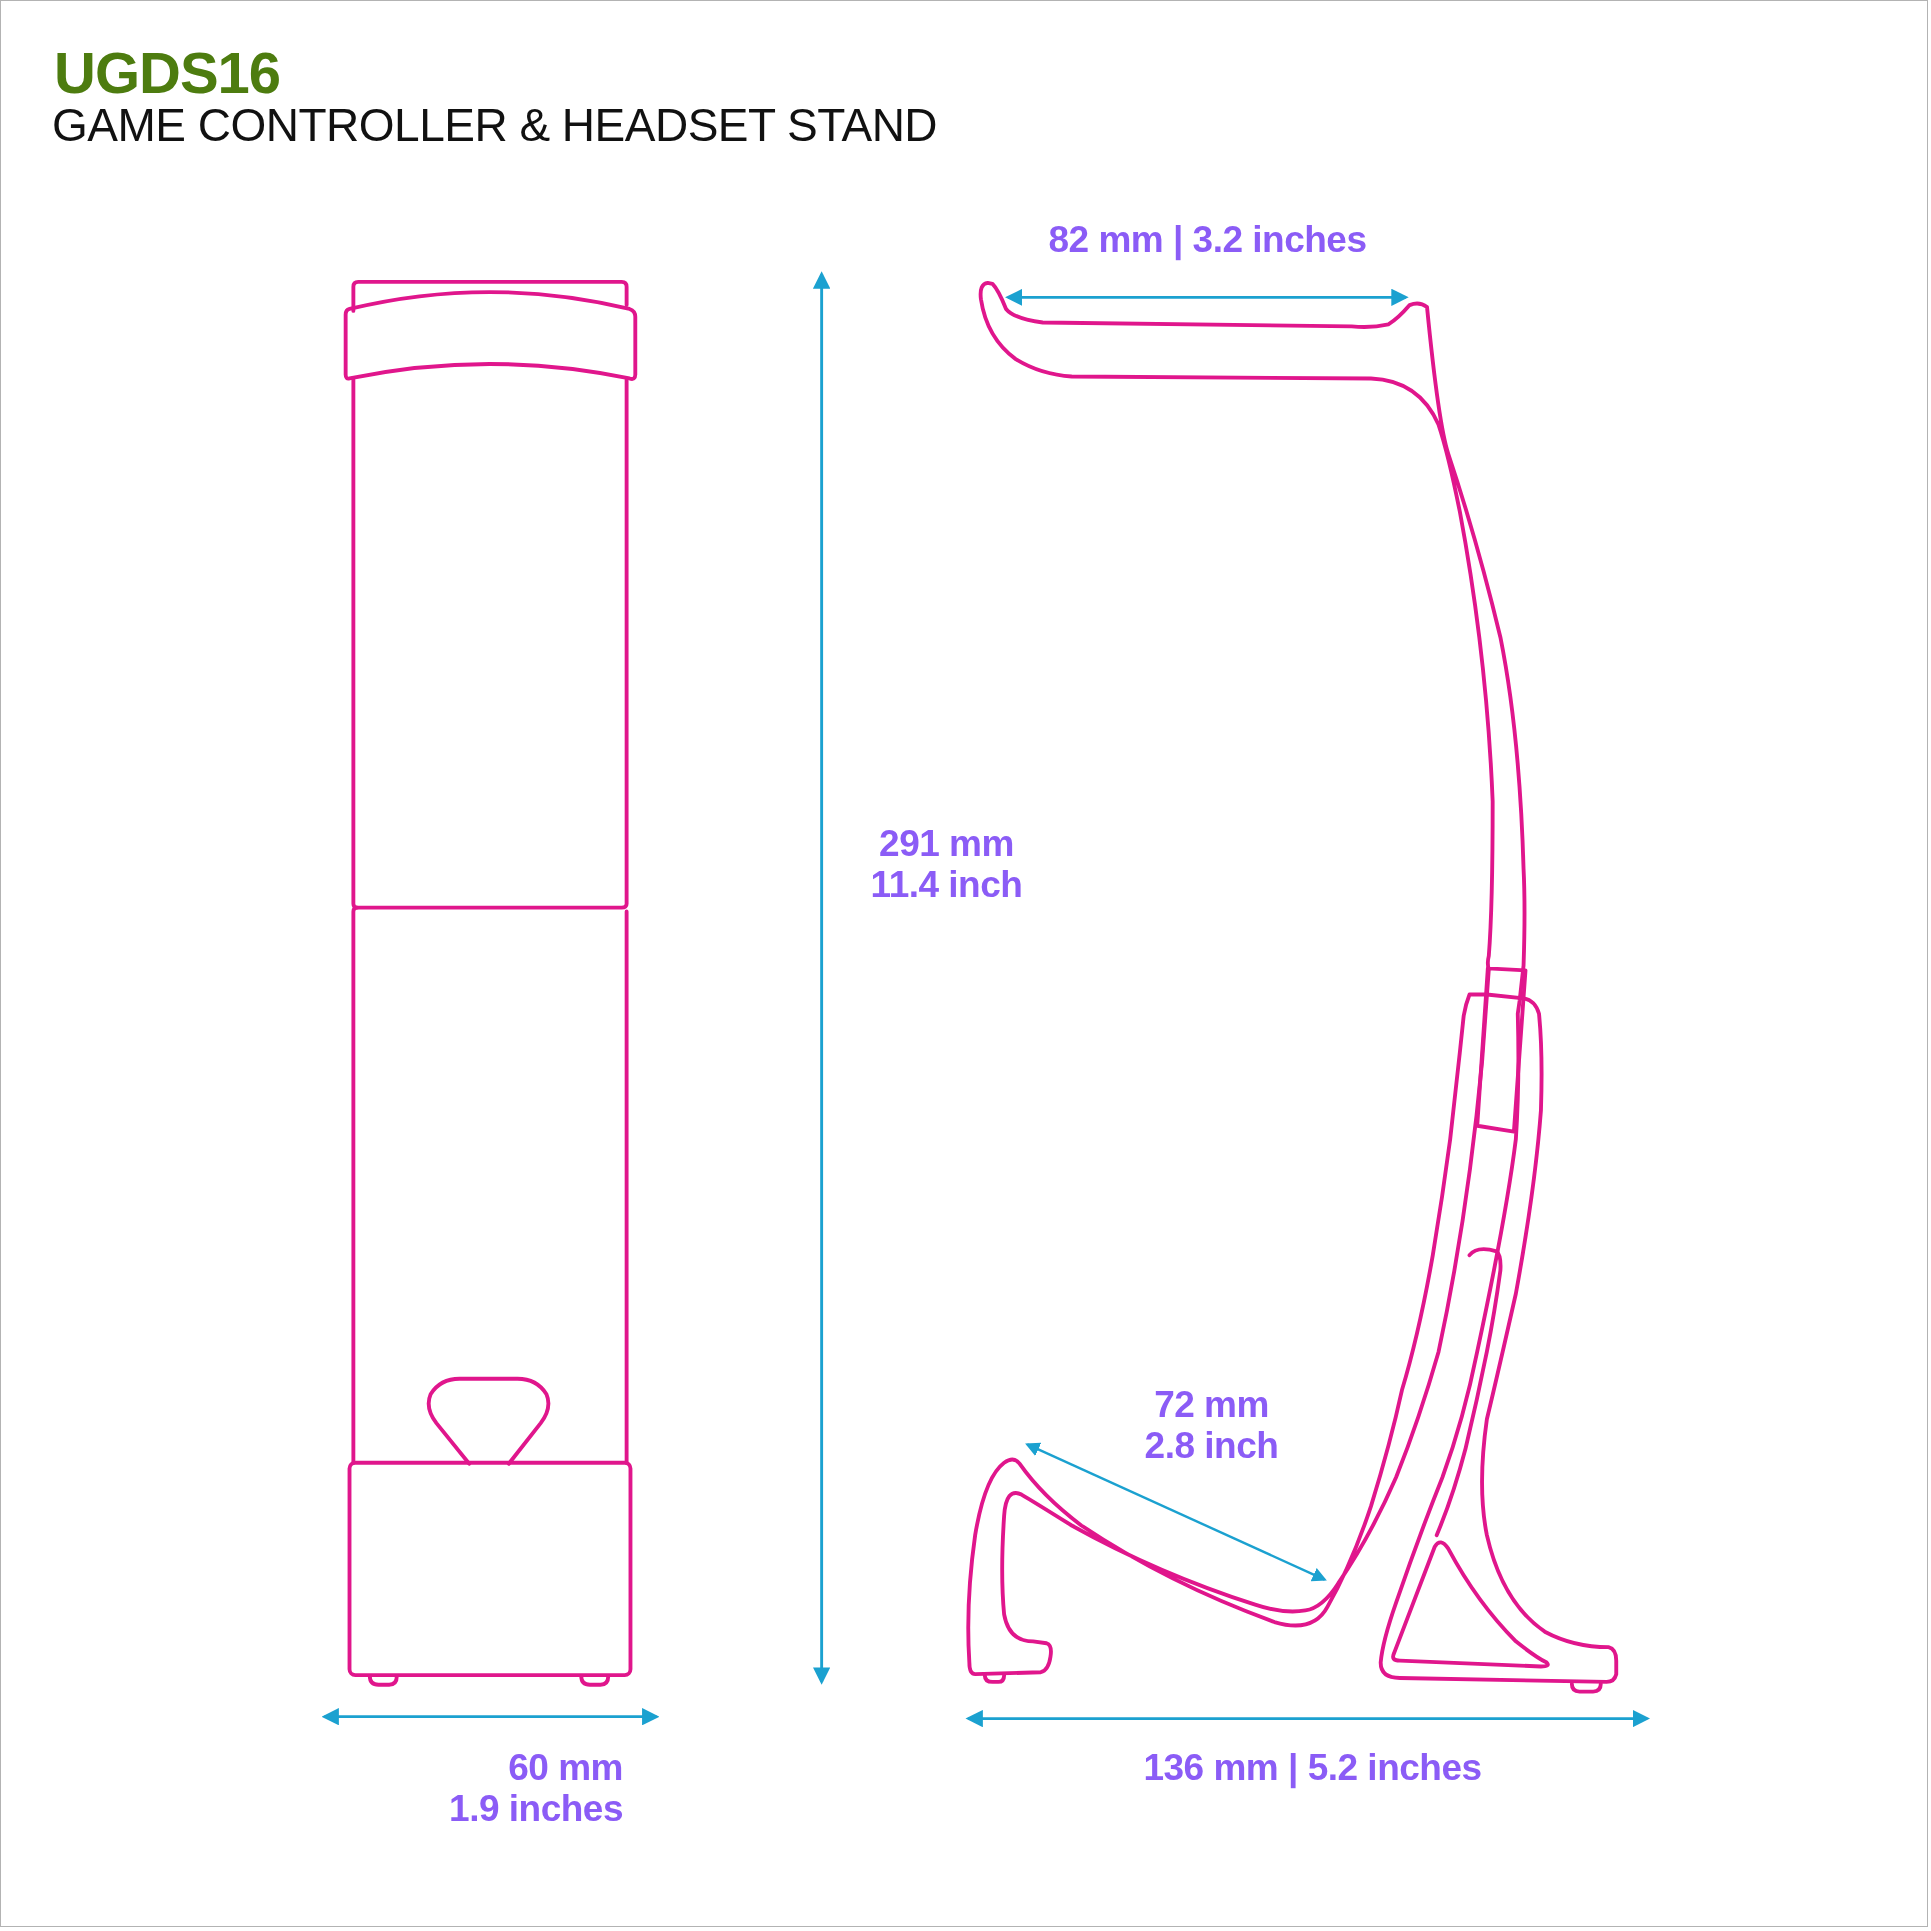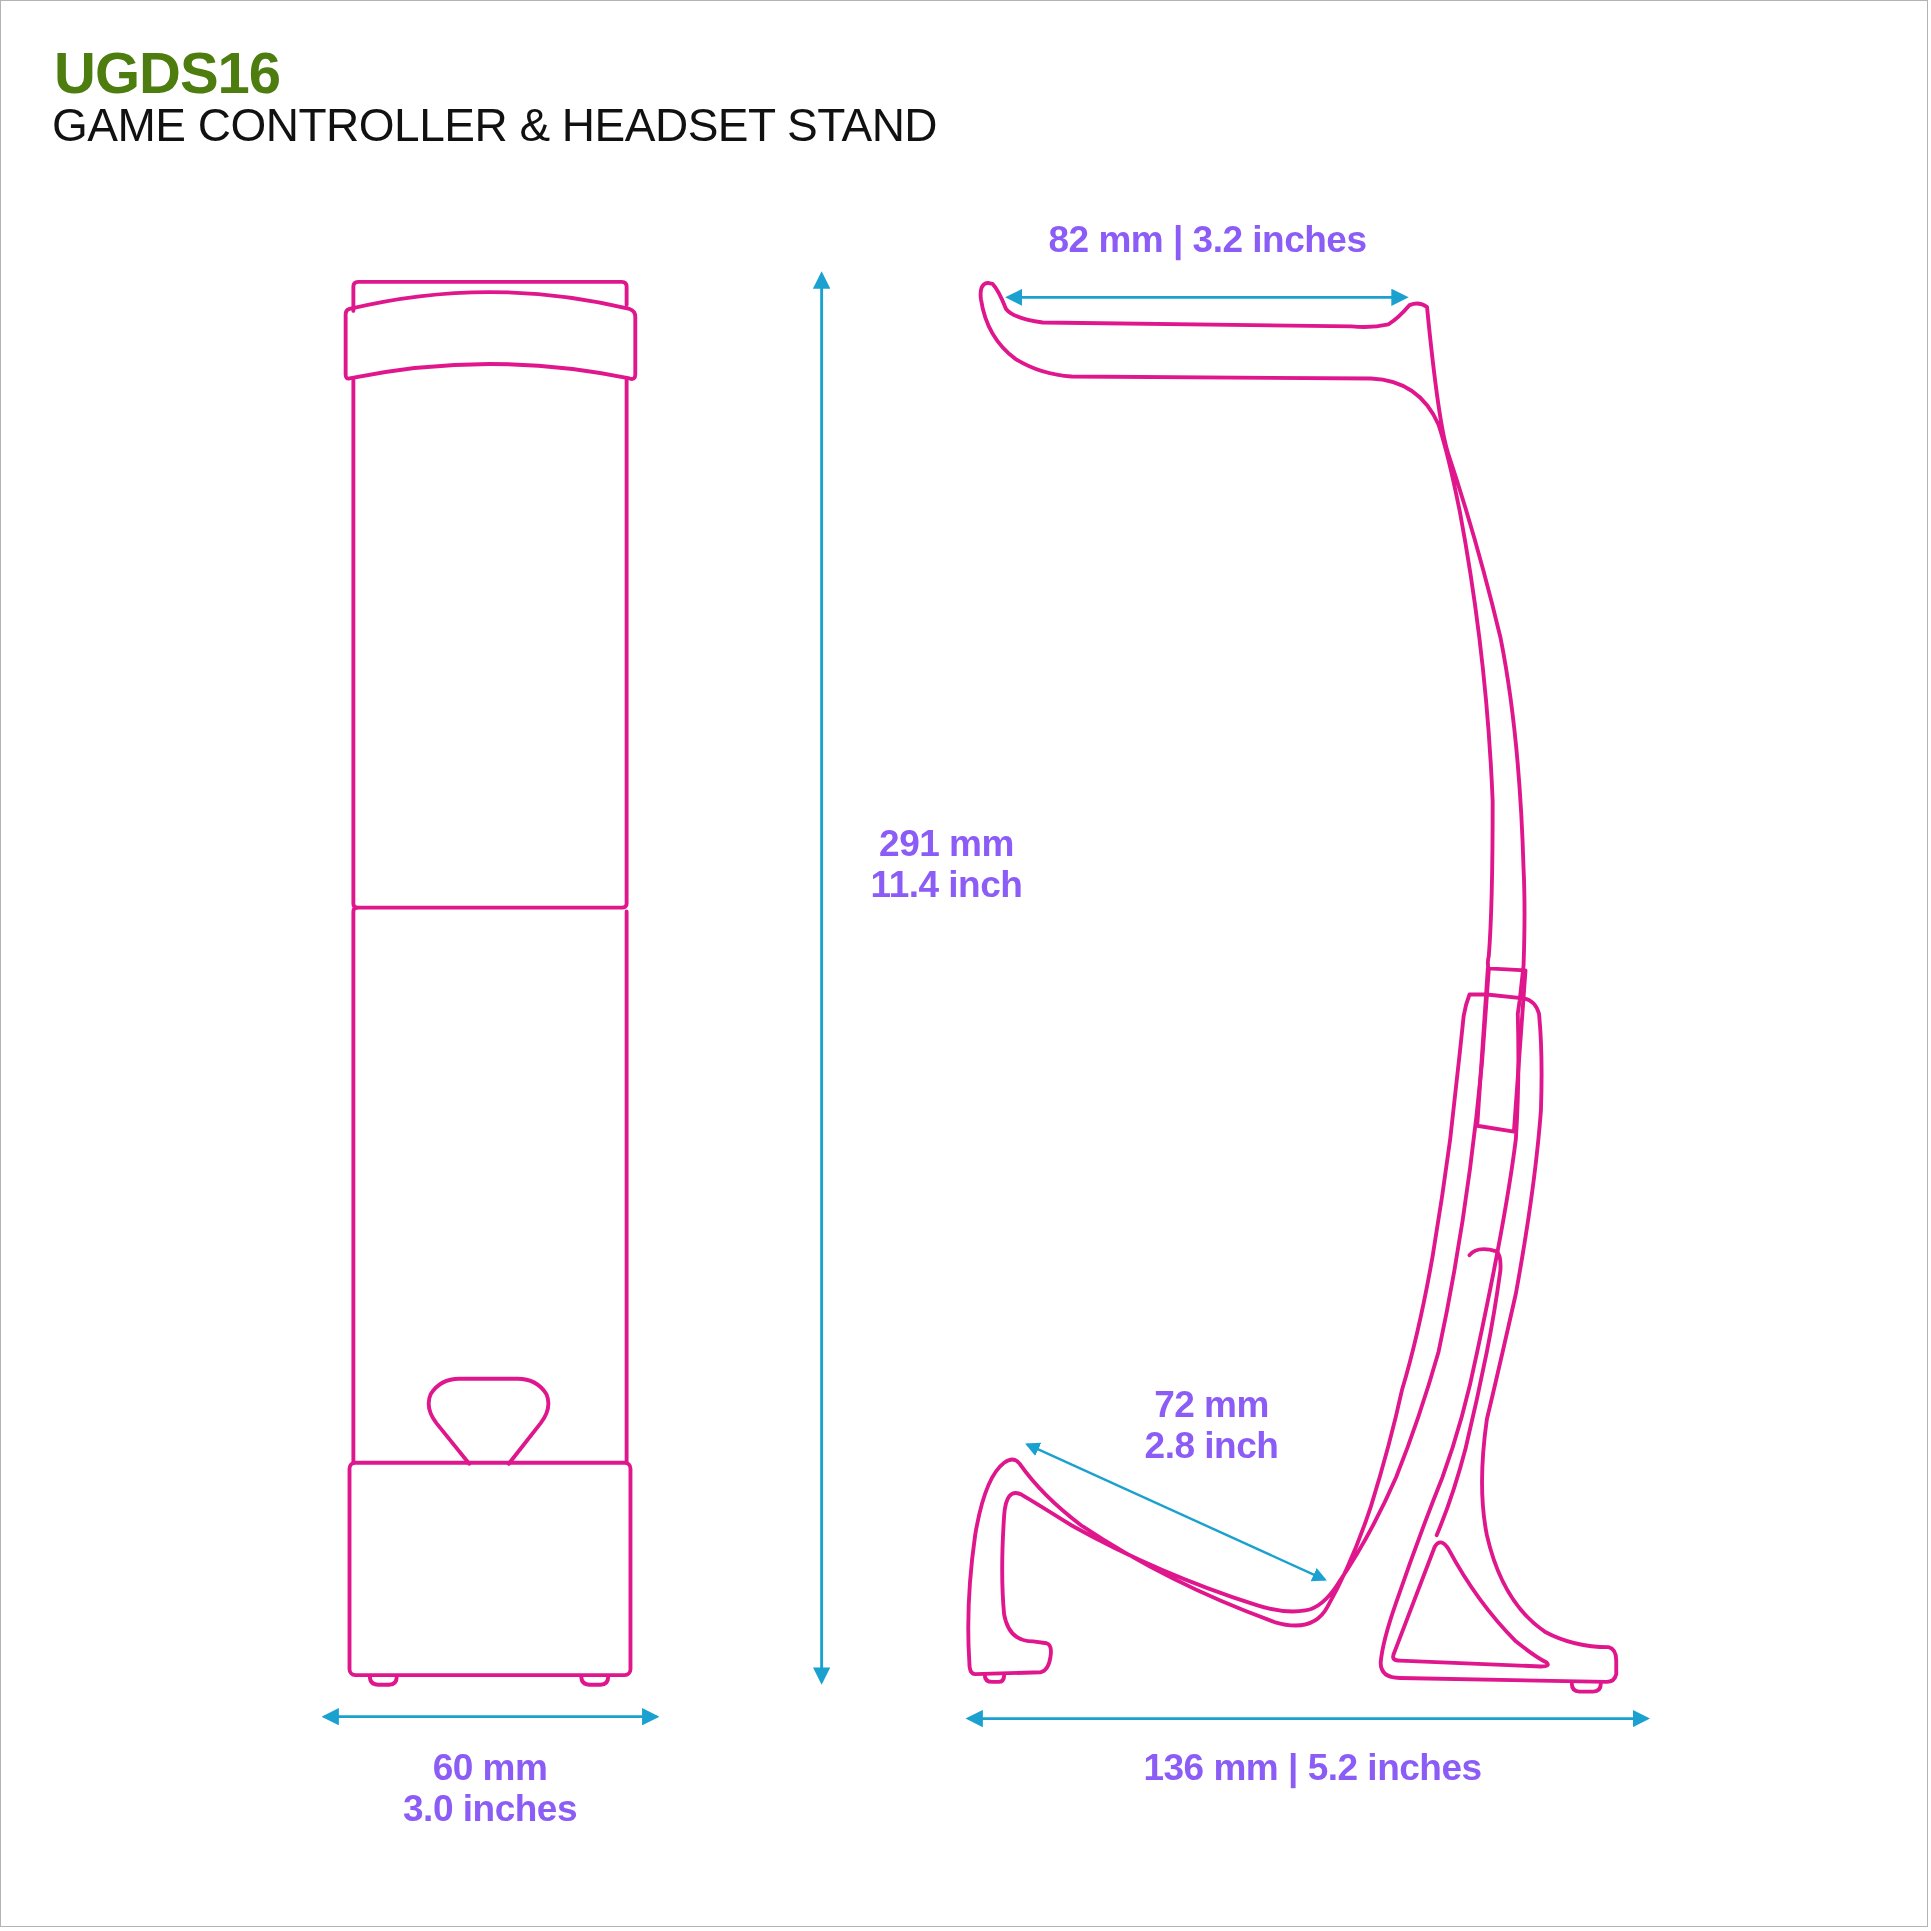--- a/index.html
+++ b/index.html
@@ -153,17 +153,17 @@
   <div>11.4 inch</div>
 </div>
 
 <div class="dim-label" style="left: 1091px; top: 1385px; width: 241px; text-align: center;">
   <div>72 mm</div>
   <div>2.8 inch</div>
 </div>
 
 <div class="dim-label" style="left: 1023px; top: 1748px; width: 579px;">136 mm | 5.2 inches</div>
 
-<div class="dim-label" style="left: 357px; top: 1748px; width: 266px;">
+<div class="dim-label" style="left: 357px; top: 1748px; width: 266px; text-align: right;">
   <div>60 mm</div>
-  <div>3.0 inches</div>
+  <div>1.9 inches</div>
 </div>
 
 
 </body></html>

